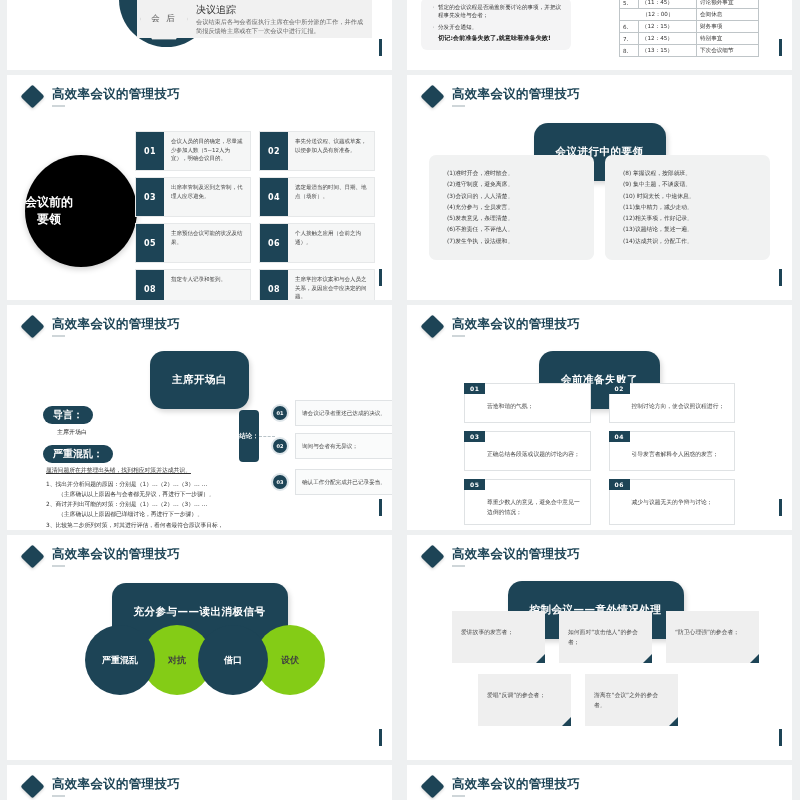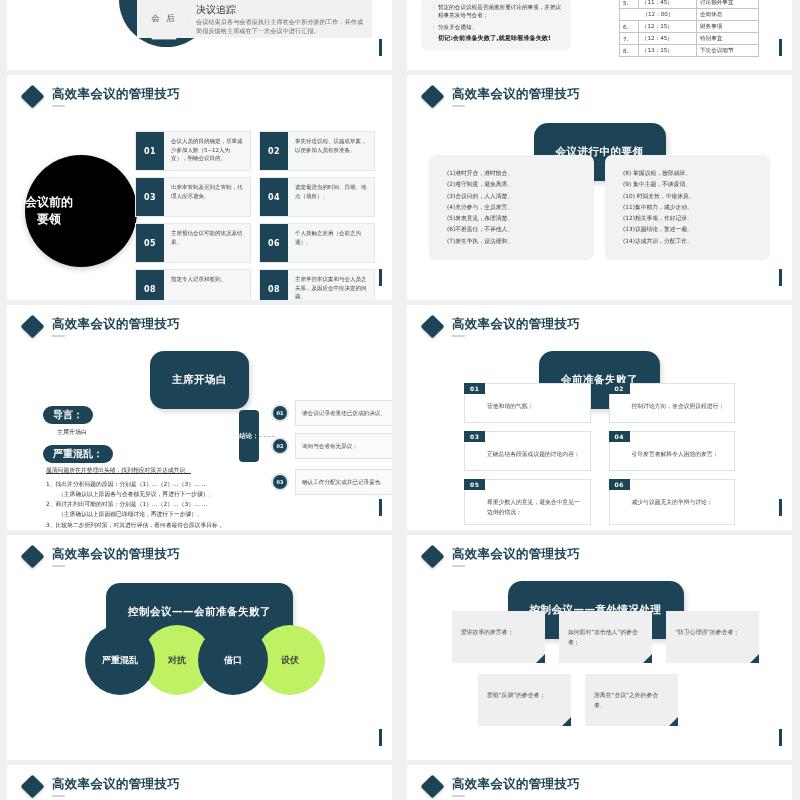--- a/index.html
+++ b/index.html
@@ -141,21 +141,21 @@
   .dutyTxt{font-size:5.8px;color:#444;line-height:1.7;padding:18px 8px 6px 22px;}
 
   
   .circRow{position:absolute;left:78px;top:90px;width:230px;height:70px;}
   .sigC{
     position:absolute;width:70px;height:70px;border-radius:50%;
     display:flex;align-items:center;justify-content:center;
     font-size:9px;font-weight:bold;
   }
   .sigDark{background:#1d4456;color:#ffffff;}
-  .sigLite{background:#bef264;color:#3f3f3f;}
+  .sigLite{background:#84cc16;color:#3f3f3f;}
 
   
   .cardWrap{position:absolute;left:45px;top:76px;right:30px;}
   .cardRow{display:flex;gap:14px;margin-bottom:11px;}
   .card{
     width:93px;min-height:52px;background:#efefef;position:relative;
     font-size:5.8px;color:#4a4a4a;line-height:1.8;padding:16px 9px 9px 9px;box-sizing:border-box;
   }
   .card:after{
     content:"";position:absolute;right:0;bottom:0;width:0;height:0;
@@ -406,21 +406,21 @@
   </div>
 
   <div class="slide">
     <div class="shead">
       <div class="diamond"></div>
       <div class="htxt">高效率会议的管理技巧</div>
     </div>
     <div class="hrule"></div>
 
     <div class="center" style="position:absolute;left:0;right:0;top:48px;">
-      <span class="pill">控制会议——会前准备失败了</span>
+      <span class="pill">充分参与——读出消极信号</span>
     </div>
 
     <div class="circRow">
       <div class="sigC sigLite" style="left:57px;z-index:1;">
         <span>对抗</span>
       </div>
       <div class="sigC sigLite" style="left:170px;z-index:1;">
         <span>设伏</span>
       </div>
       <div class="sigC sigDark" style="left:113px;z-index:2;">

